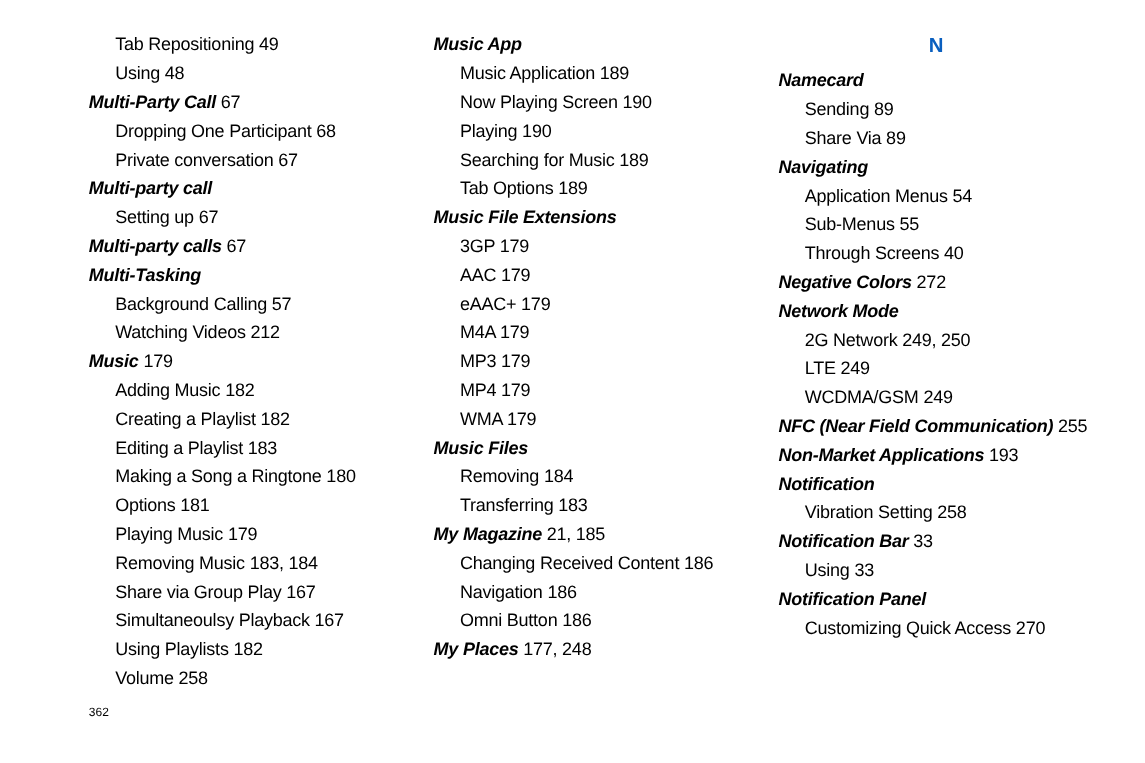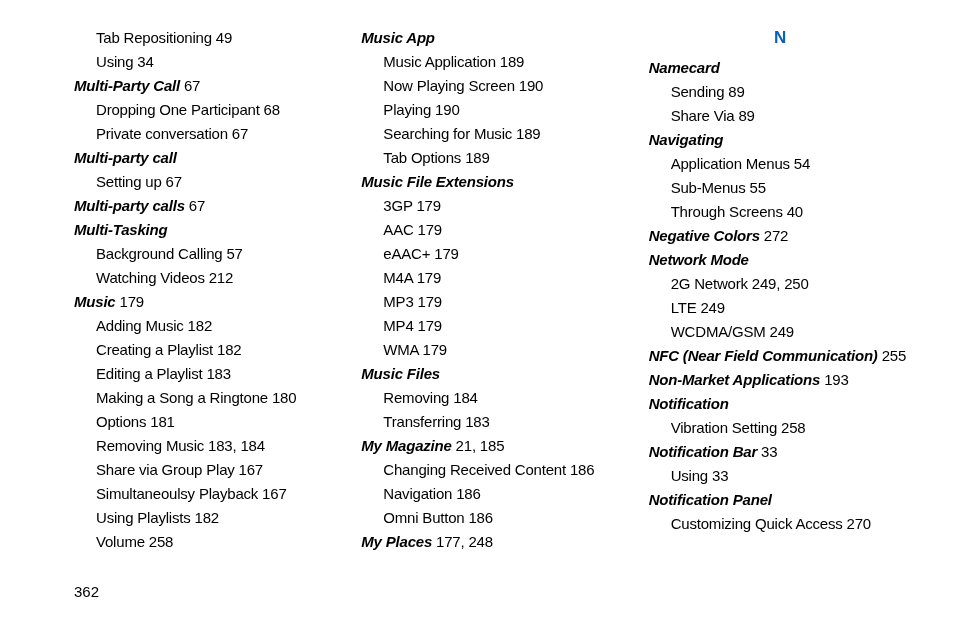--- a/index.html
+++ b/index.html
@@ -41,46 +41,47 @@
     font-weight: 700;
     color: #0a5fbf;
     font-size: 17px;
     letter-spacing: 0.5px;
     margin-bottom: 6px;
   }
   .page-num {
     position: absolute;
     left: 74px;
     bottom: 36px;
-    font-size: 15px;
+    font-size: 10px;
   }
 </style>
 </head>
 <body>
 
 <div class="page">
   <div class="cols">
       <div class="col">
         <div class="entry lvl1"><span class="term">Tab Repositioning</span><span class="pages"> 49</span></div>
-        <div class="entry lvl1"><span class="term">Using</span><span class="pages"> 34</span></div>
+        <div class="entry lvl1"><span class="term">Using</span><span class="pages"> 48</span></div>
         <div class="entry lvl0"><span class="term bold">Multi-Party Call</span><span class="pages"> 67</span></div>
         <div class="entry lvl1"><span class="term">Dropping One Participant</span><span class="pages"> 68</span></div>
         <div class="entry lvl1"><span class="term">Private conversation</span><span class="pages"> 67</span></div>
         <div class="entry lvl0"><span class="term bold">Multi-party call</span></div>
         <div class="entry lvl1"><span class="term">Setting up</span><span class="pages"> 67</span></div>
         <div class="entry lvl0"><span class="term bold">Multi-party calls</span><span class="pages"> 67</span></div>
         <div class="entry lvl0"><span class="term bold">Multi-Tasking</span></div>
         <div class="entry lvl1"><span class="term">Background Calling</span><span class="pages"> 57</span></div>
         <div class="entry lvl1"><span class="term">Watching Videos</span><span class="pages"> 212</span></div>
         <div class="entry lvl0"><span class="term bold">Music</span><span class="pages"> 179</span></div>
         <div class="entry lvl1"><span class="term">Adding Music</span><span class="pages"> 182</span></div>
         <div class="entry lvl1"><span class="term">Creating a Playlist</span><span class="pages"> 182</span></div>
         <div class="entry lvl1"><span class="term">Editing a Playlist</span><span class="pages"> 183</span></div>
         <div class="entry lvl1"><span class="term">Making a Song a Ringtone</span><span class="pages"> 180</span></div>
         <div class="entry lvl1"><span class="term">Options</span><span class="pages"> 181</span></div>
+        <div class="entry lvl1"><span class="term">Playing Music</span><span class="pages"> 179</span></div>
         <div class="entry lvl1"><span class="term">Removing Music</span><span class="pages"> 183, 184</span></div>
         <div class="entry lvl1"><span class="term">Share via Group Play</span><span class="pages"> 167</span></div>
         <div class="entry lvl1"><span class="term">Simultaneoulsy Playback</span><span class="pages"> 167</span></div>
         <div class="entry lvl1"><span class="term">Using Playlists</span><span class="pages"> 182</span></div>
         <div class="entry lvl1"><span class="term">Volume</span><span class="pages"> 258</span></div>
       </div>
       <div class="col">
         <div class="entry lvl0"><span class="term bold">Music App</span></div>
         <div class="entry lvl1"><span class="term">Music Application</span><span class="pages"> 189</span></div>
         <div class="entry lvl1"><span class="term">Now Playing Screen</span><span class="pages"> 190</span></div>

